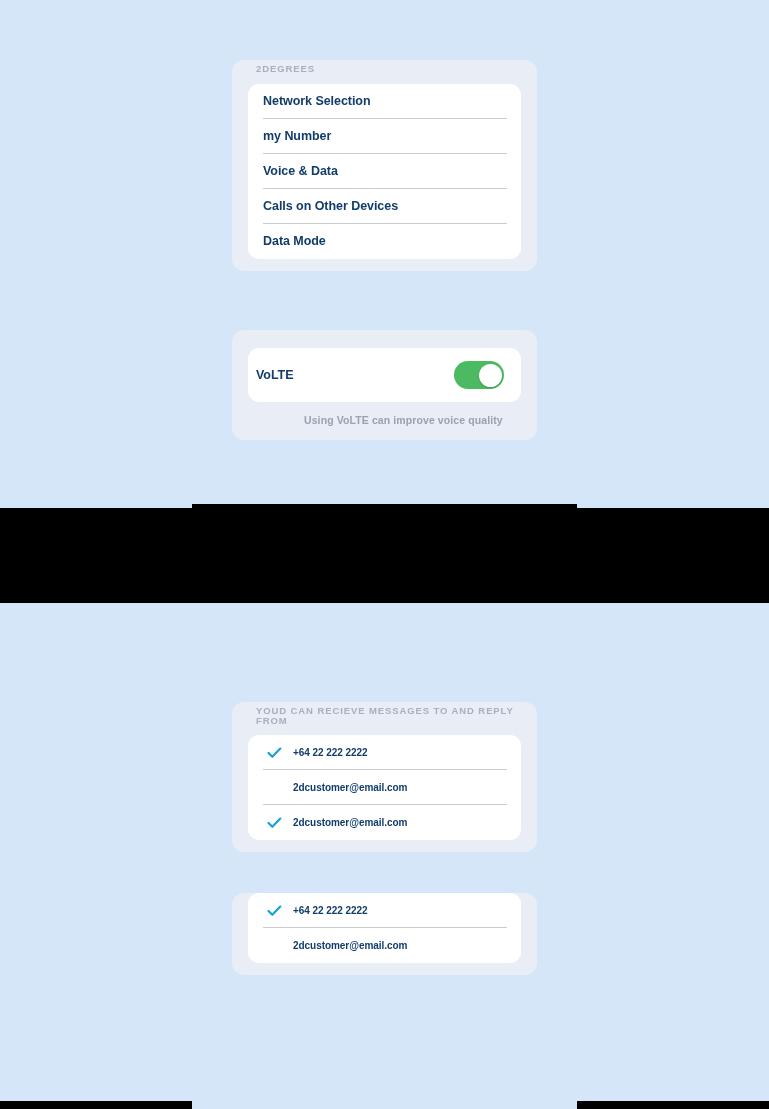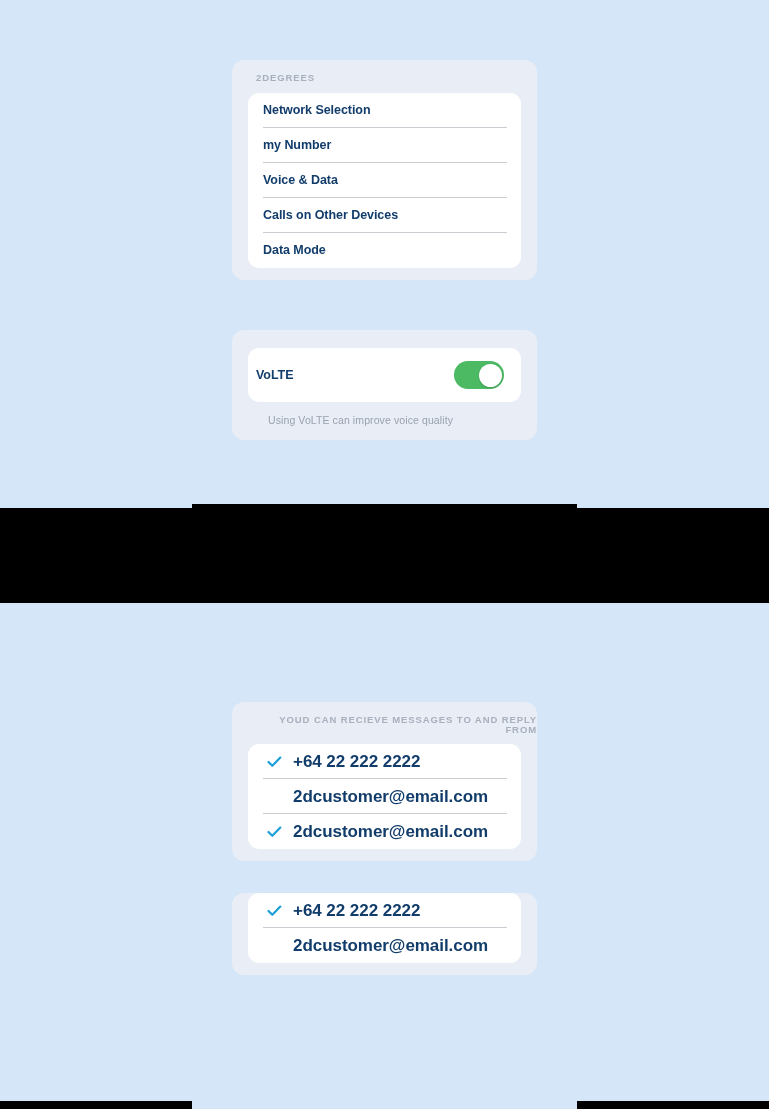--- a/index.html
+++ b/index.html
@@ -63,37 +63,38 @@
     width: 305px;
     background: #e8edf6;
     border-radius: 12px;
     box-sizing: border-box;
   }
   .group-label {
     font-size: 9.5px;
     font-weight: bold;
     letter-spacing: 0.9px;
     color: #a8b0bd;
-    padding: 13px 0 10px 24px;
+    padding: 4px 0 10px 24px;
     text-transform: uppercase;
     line-height: 1;
   }
   .card {
     background: #ffffff;
     border-radius: 11px;
     margin: 0 16px;
     overflow: hidden;
   }
   .group-footnote {
     font-size: 10.5px;
-    font-weight: normal;
+    font-weight: bold;
     color: #9aa2ae;
-    padding: 13px 0 14px 36px;
+    padding: 13px 0 14px 24px;
     line-height: 1;
     letter-spacing: 0.1px;
+    margin-left: 48px;
   }
   .group-pad-bottom { height: 12px; }
 
   
   .row {
     position: relative;
     height: 35px;
     display: flex;
     align-items: center;
     padding-left: 15px;
@@ -145,21 +146,21 @@
     flex: 0 0 auto;
     display: flex;
     align-items: center;
     justify-content: center;
     margin-left: 8px;
   }
   .check-icon {
     display: block;
   }
   .choice-value {
-    font-size: 17px;
+    font-size: 10px;
     font-weight: bold;
     color: #123d6b;
     letter-spacing: -0.05px;
   }
 </style>
 </head>
 <body>
 
 <div class="pane pane-top">
 
@@ -211,21 +212,21 @@
   </div>
 
 </div>
 
 <div class="band-mid-left"></div>
 <div class="band-mid-center"></div>
 <div class="band-mid-right"></div>
 
 <div class="pane pane-bottom">
 
-  <div class="group" style="top:99px;text-align:right;">
+  <div class="group" style="top:99px;">
     <div class="group-label">YOUD CAN RECIEVE MESSAGES TO AND REPLY FROM</div>
     <div class="card">
 
       <div class="row row-choice">
         <span class="check-slot">
           <svg class="check-icon" width="15" height="12" viewBox="0 0 15 12" aria-hidden="true">
             <path d="M1.5 6 L5.3 9.8 L13.3 1.6" fill="none" stroke="#1a9fd8" stroke-width="2.2" stroke-linecap="round" stroke-linejoin="round"></path>
           </svg>
         </span>
         <span class="choice-value">+64 22 222 2222</span>

